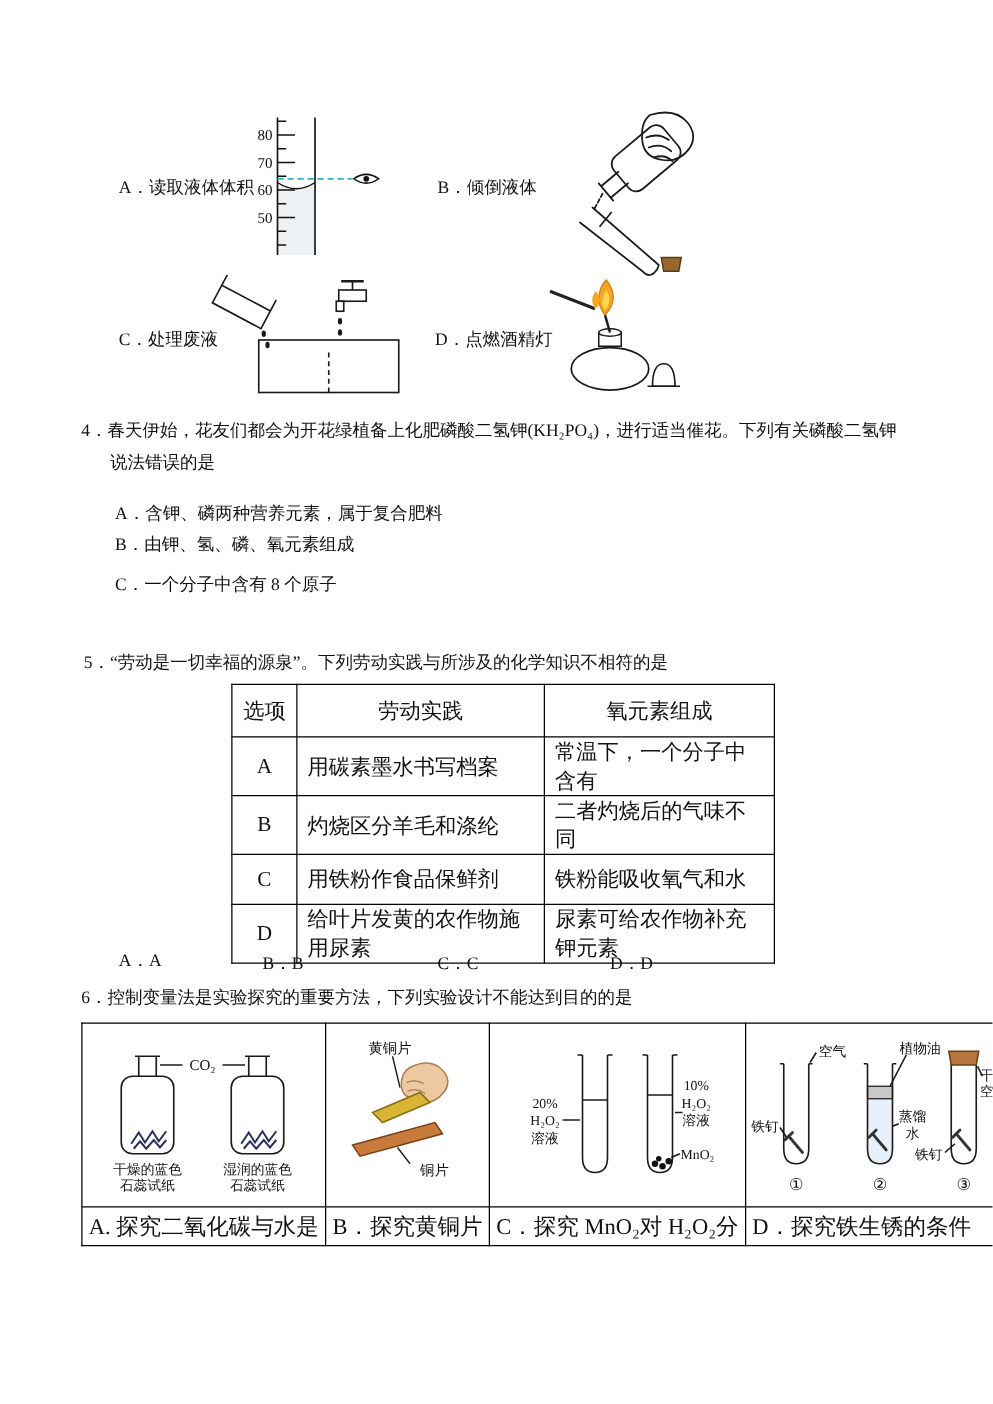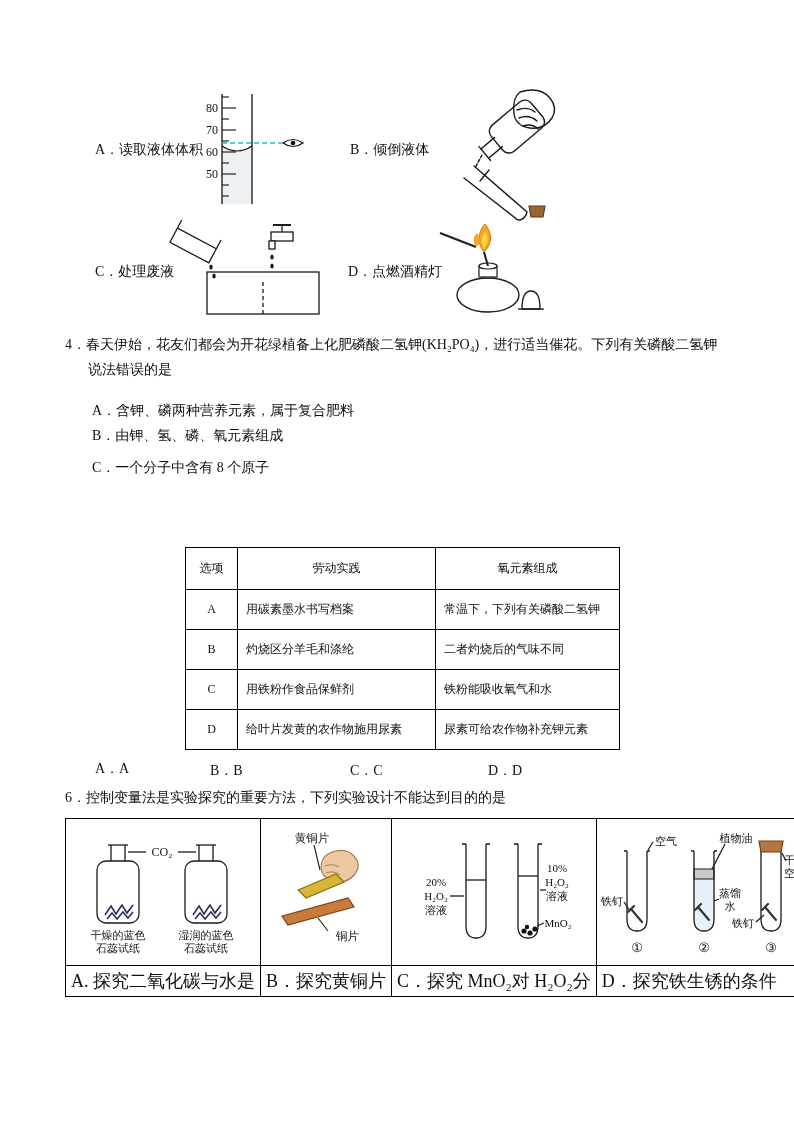--- a/index.html
+++ b/index.html
@@ -4,21 +4,21 @@
 <style>
   html,body{margin:0;padding:0}
   body{width:794px;height:1123px;background:#fff;color:#111;
        font-family:"Liberation Serif","DejaVu Serif",serif}
   .page{position:relative;width:794px;height:1123px;background:#fff;overflow:hidden}
   .abs{position:absolute}
   .t{font-size:14px;white-space:nowrap}
   svg{display:block}
   svg text{font-family:"Liberation Serif","DejaVu Serif",serif;fill:#111}
   table{border-collapse:collapse;table-layout:fixed}
-  .q5t td,.q5t th{border:1px solid #000;font-weight:normal;font-size:12px;padding:0 8px;vertical-align:middle}
+  .q5t td,.q5t th{border:1px solid #000;font-weight:normal;font-size:17px;padding:0 8px;vertical-align:middle}
   .q5t th{text-align:center;padding:0}
   .q5t td.c{text-align:center;padding:0}
   .q6t td{border:1px solid #000}
   .q6t .img{text-align:center;vertical-align:middle;height:142px;padding:2px}
   .q6t .img svg{margin:0 auto}
   .q6t .lbl{height:30px;font-size:18px;padding:0 5px;white-space:nowrap;vertical-align:middle}
 </style>
 </head>
 <body>
 
@@ -118,38 +118,39 @@
       <line x1="88" y1="88" x2="114" y2="88" stroke="#1a1a1a" stroke-width="1.3"></line>
     </g>
   </svg>
 
   <div class="abs t" style="left:65px;top:336px">4．春天伊始，花友们都会为开花绿植备上化肥磷酸二氢钾(KH₂PO₄)，进行适当催花。下列有关磷酸二氢钾</div>
   <div class="abs t" style="left:88px;top:361px">说法错误的是</div>
   <div class="abs t" style="left:92px;top:402px">A．含钾、磷两种营养元素，属于复合肥料</div>
   <div class="abs t" style="left:92px;top:427px">B．由钾、氢、磷、氧元素组成</div>
   <div class="abs t" style="left:92px;top:459px">C．一个分子中含有 8 个原子</div>
 
+  <div class="abs t" style="left:67px;top:521px">5．“劳动是一切幸福的源泉”。下列劳动实践与所涉及的化学知识不相符的是</div>
 
   <div class="abs" style="left:185px;top:547px">
     <table class="q5t">
       <colgroup>
           <col style="width:52px">
           <col style="width:198px">
           <col style="width:184px">
         </colgroup>
       <tbody>
         <tr style="height:42px">
           <th>选项</th>
           <th>劳动实践</th>
           <th>氧元素组成</th>
         </tr>
         <tr style="height:40px">
           <td class="c">A</td>
           <td>用碳素墨水书写档案</td>
-          <td>常温下，下列有关磷酸二氢钾</td>
+          <td>常温下，一个分子中含有</td>
         </tr>
         <tr style="height:40px">
           <td class="c">B</td>
           <td>灼烧区分羊毛和涤纶</td>
           <td>二者灼烧后的气味不同</td>
         </tr>
         <tr style="height:40px">
           <td class="c">C</td>
           <td>用铁粉作食品保鲜剂</td>
           <td>铁粉能吸收氧气和水</td>

